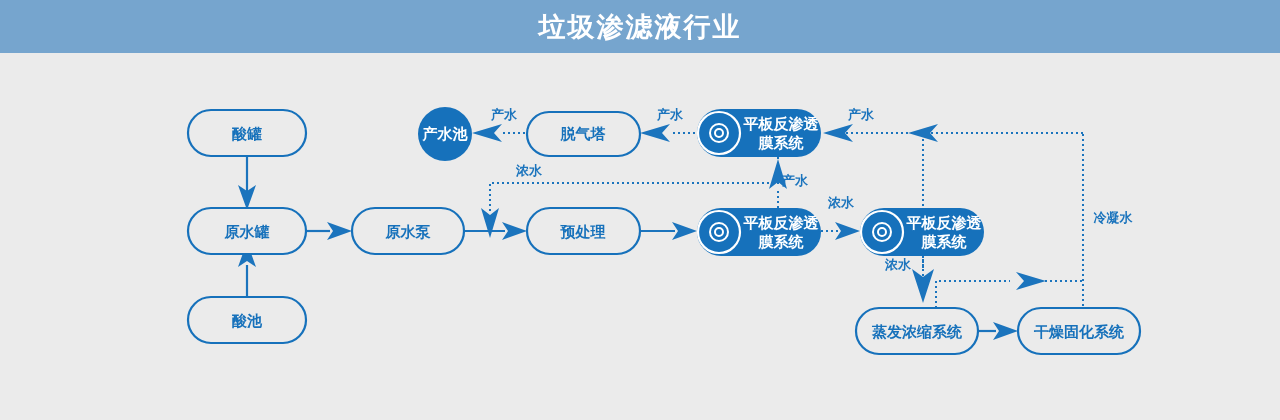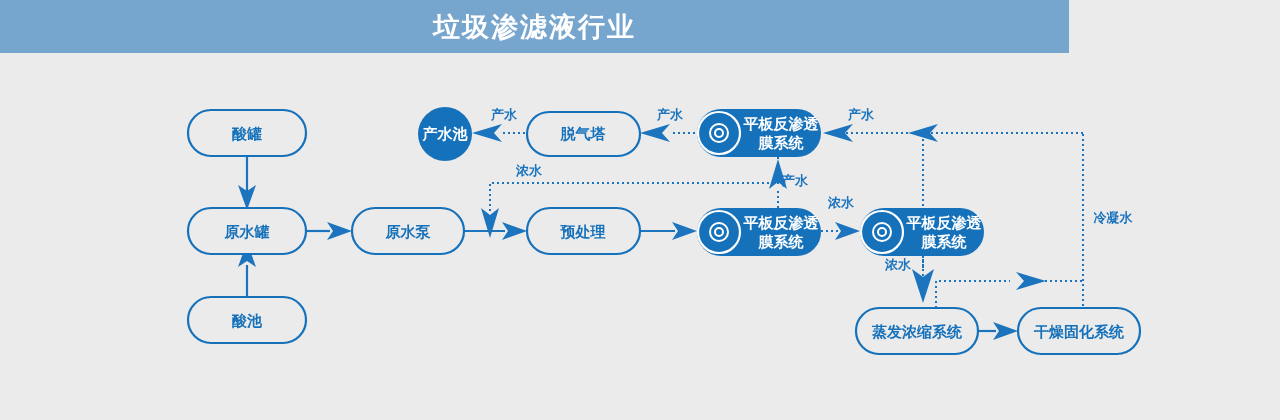--- a/index.html
+++ b/index.html
@@ -17,21 +17,21 @@
   #page {
     position: relative;
     width: 1280px;
     height: 420px;
     background: #ebebeb;
   }
   #header {
     position: absolute;
     left: 0;
     top: 0;
-    width: 1069px;
+    width: 1280px;
     height: 53px;
     background: #76a5ce;
     display: flex;
     align-items: center;
     justify-content: center;
   }
   #header-title {
     color: #ffffff;
     font-size: 27px;
     font-weight: bold;

